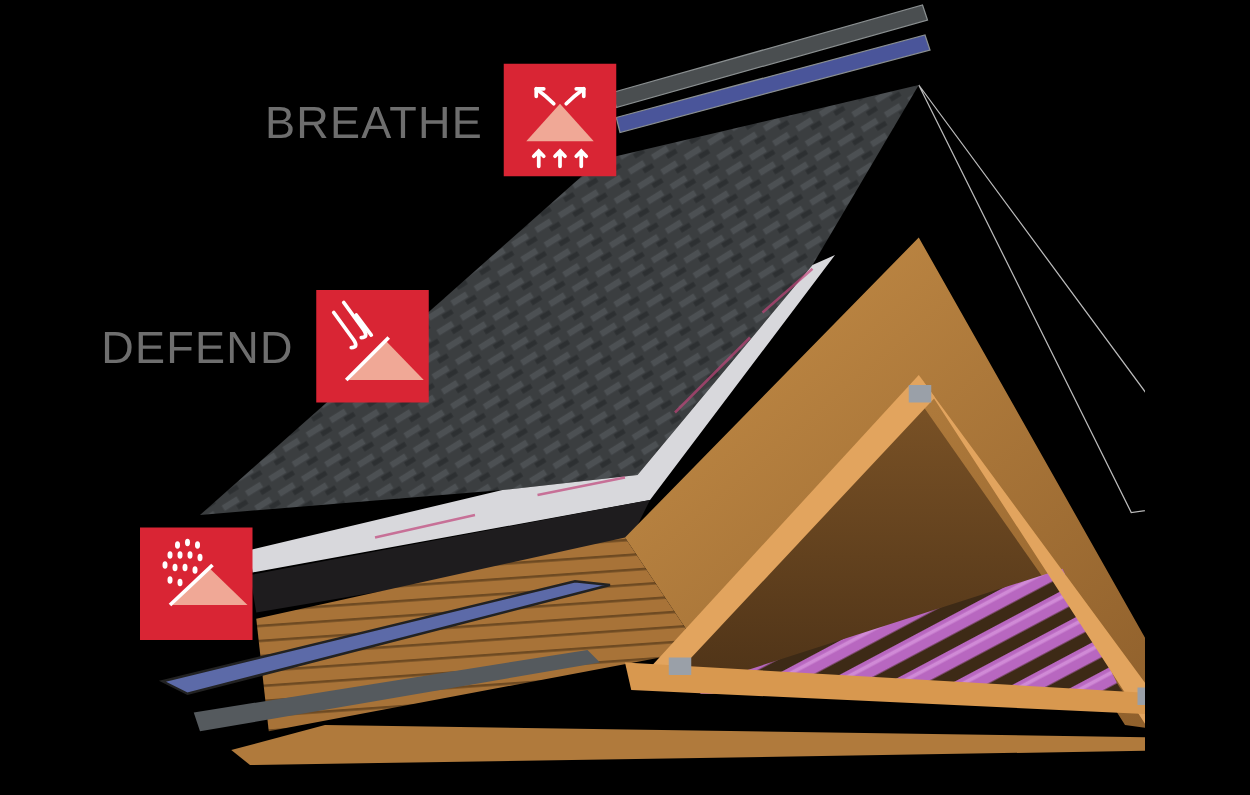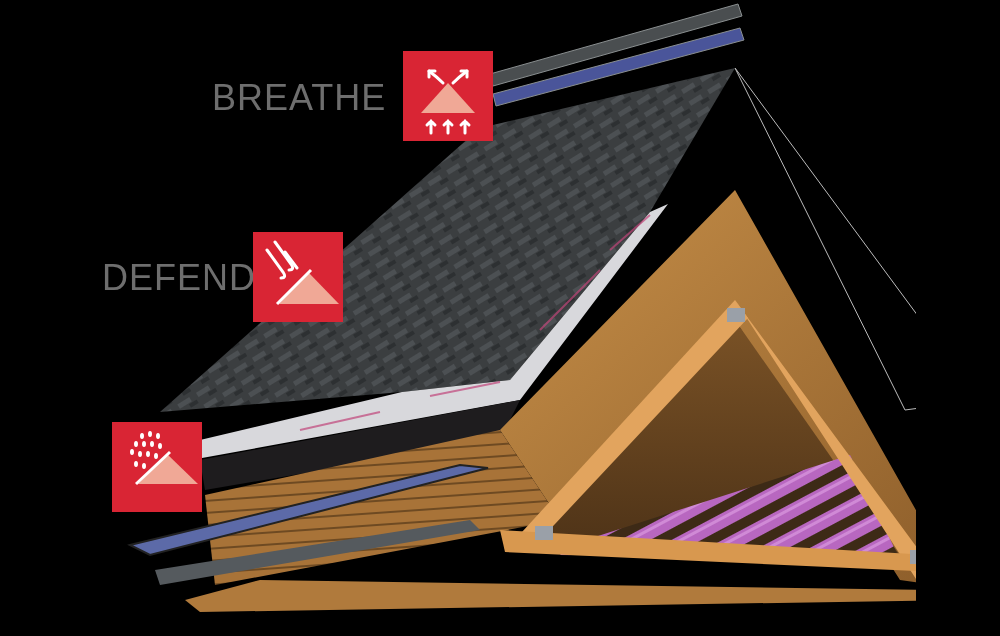--- a/index.html
+++ b/index.html
@@ -89,21 +89,21 @@
           <path d="M26,20 l6,0 M26,20 l0,6"></path>
         <path d="M50,32 Q56,26 64,20"></path>
           <path d="M64,20 l-6,0 M64,20 l0,6"></path>
         <path d="M28,82 V70 M24,74 L28,70 L32,74"></path>
         <path d="M45,82 V70 M41,74 L45,70 L49,74"></path>
         <path d="M62,82 V70 M58,74 L62,70 L66,74"></path>
       </g>
     </svg>
   </div>
 
-  <span class="label" style="left:102px;top:260px;text-align:right;">DEFEND</span>
+  <span class="label" style="left:81px;top:260px;text-align:right;">DEFEND</span>
   <div class="badge" style="left:253px;top:232px;">
     <svg viewBox="0 0 90 90">
       <polygon points="55,40 86,72 26,72" fill="#f0a896"></polygon>
       <line x1="24" y1="72" x2="58" y2="38" stroke="#fff" stroke-width="3"></line>
       <g stroke="#fff" stroke-width="3" fill="none" stroke-linecap="round">
         <path d="M14,18 L30,40 Q34,46 28,46"></path>
         <path d="M22,10 L38,32 Q42,38 36,38"></path>
         <path d="M32,20 L44,36"></path>
       </g>
     </svg>

